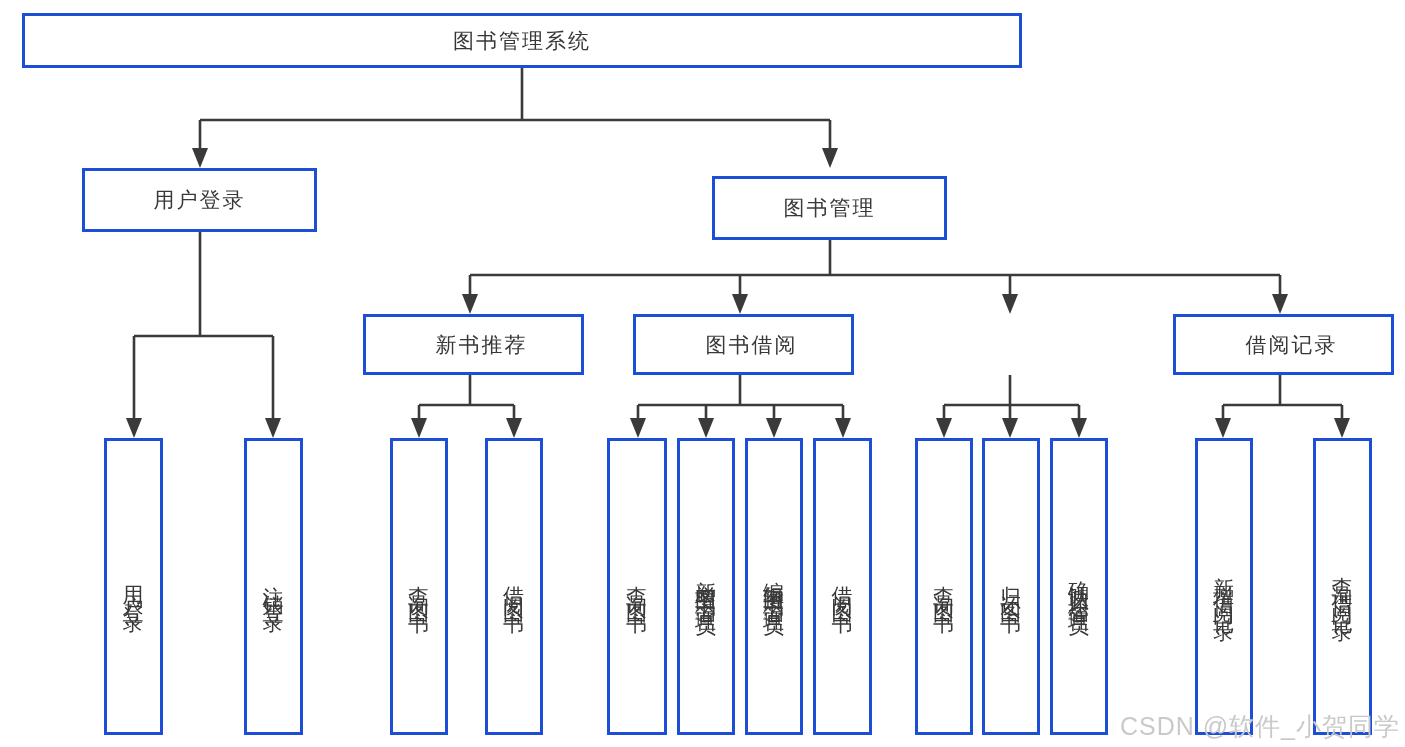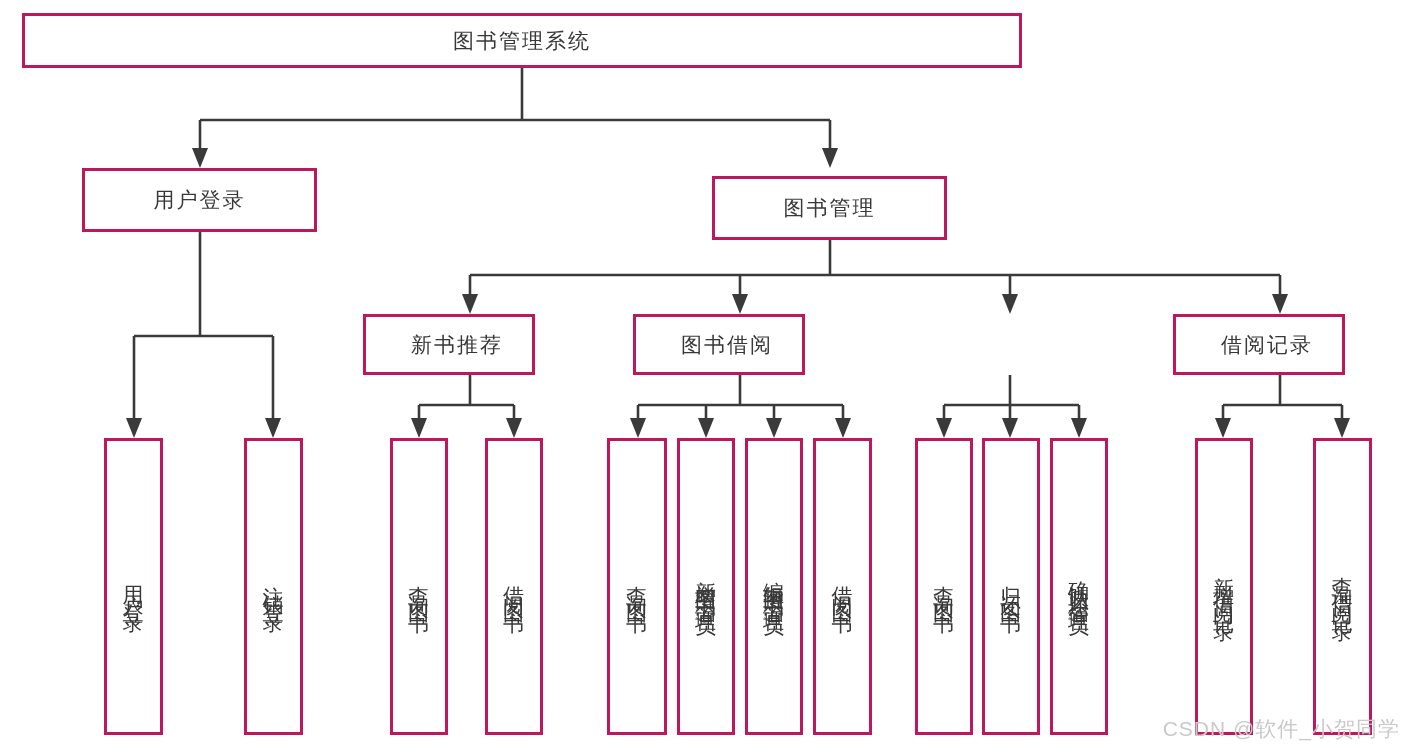--- a/index.html
+++ b/index.html
@@ -12,21 +12,21 @@
     overflow: hidden;
   }
   svg.wires {
     position: absolute;
     left: 0; top: 0;
     width: 1405px; height: 747px;
   }
   .node {
     position: absolute;
     box-sizing: border-box;
-    border: 3px solid #be185d;
+    border: 3px solid #1d4ed8;
     background: #ffffff;
     display: flex;
     align-items: center;
     justify-content: center;
     color: #383838;
     font-size: 21px;
     letter-spacing: 2px;
   }
   .node .vlabel {
     writing-mode: vertical-rl;
@@ -34,21 +34,21 @@
     letter-spacing: 9px;
     font-size: 21px;
     line-height: 1;
     white-space: nowrap;
   }
   .node .vlabel.long { letter-spacing: 5px; }
   
   .root-box   { left: 22px;  top: 13px;  width: 1000px; height: 55px; }
   .l2-login   { left: 82px;  top: 168px; width: 235px;  height: 64px; }
   .l2-mgmt    { left: 712px; top: 176px; width: 235px;  height: 64px; }
-  .l3 { top: 314px; width: 172px; height: 61px; padding-left: 16px; }
+  .l3 { top: 314px; width: 221px; height: 61px; padding-left: 16px; }
   .l3-newbooks { left: 363px; }
   .l3-borrow   { left: 633px; }
   .l3-current  { left: 903px; }
   .l3-records  { left: 1173px; }
   .leaf { top: 438px; height: 297px; }
   .leaf-a1 { left: 104px;  width: 59px; }
   .leaf-a2 { left: 244px;  width: 59px; }
   .leaf-b1 { left: 390px;  width: 58px; }
   .leaf-b2 { left: 485px;  width: 58px; }
   .leaf-c1 { left: 607px;  width: 60px; }
@@ -58,21 +58,21 @@
   .leaf-d1 { left: 915px;  width: 58px; }
   .leaf-d2 { left: 982px;  width: 58px; }
   .leaf-d3 { left: 1050px; width: 58px; }
   .leaf-e1 { left: 1195px; width: 58px; }
   .leaf-e2 { left: 1313px; width: 59px; }
   .watermark {
     position: absolute;
     right: 5px;
     bottom: 4px;
     color: #c9c9c9;
-    font-size: 21px;
+    font-size: 25px;
     letter-spacing: 1px;
     z-index: 5;
   }
   line, polyline { stroke: #3a3a3a; stroke-width: 2.6; fill: none; }
   polygon { fill: #3a3a3a; stroke: none; }
 </style>
 </head>
 <body>
 
 <div class="canvas">

